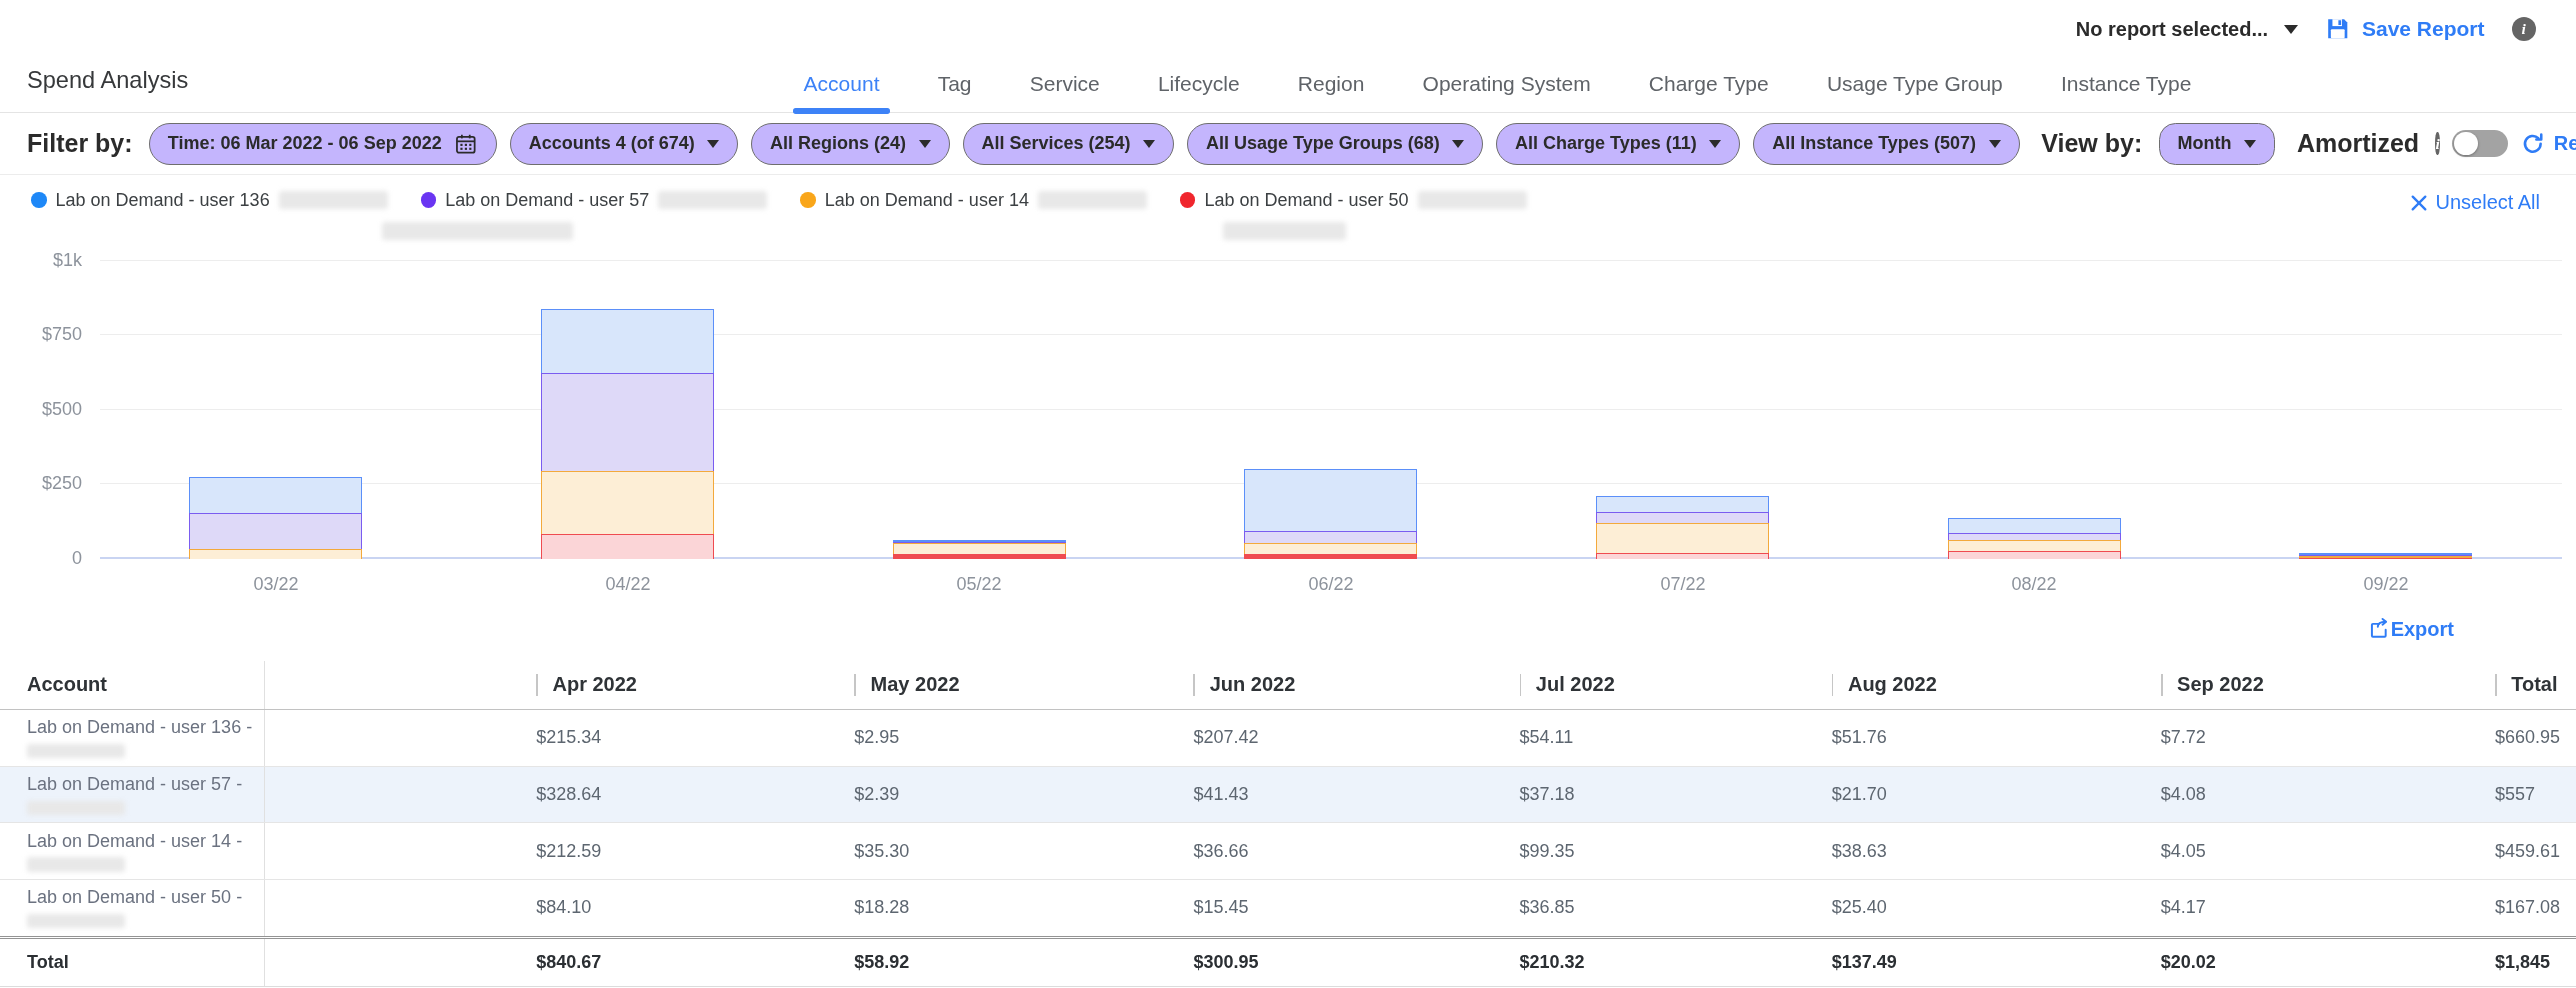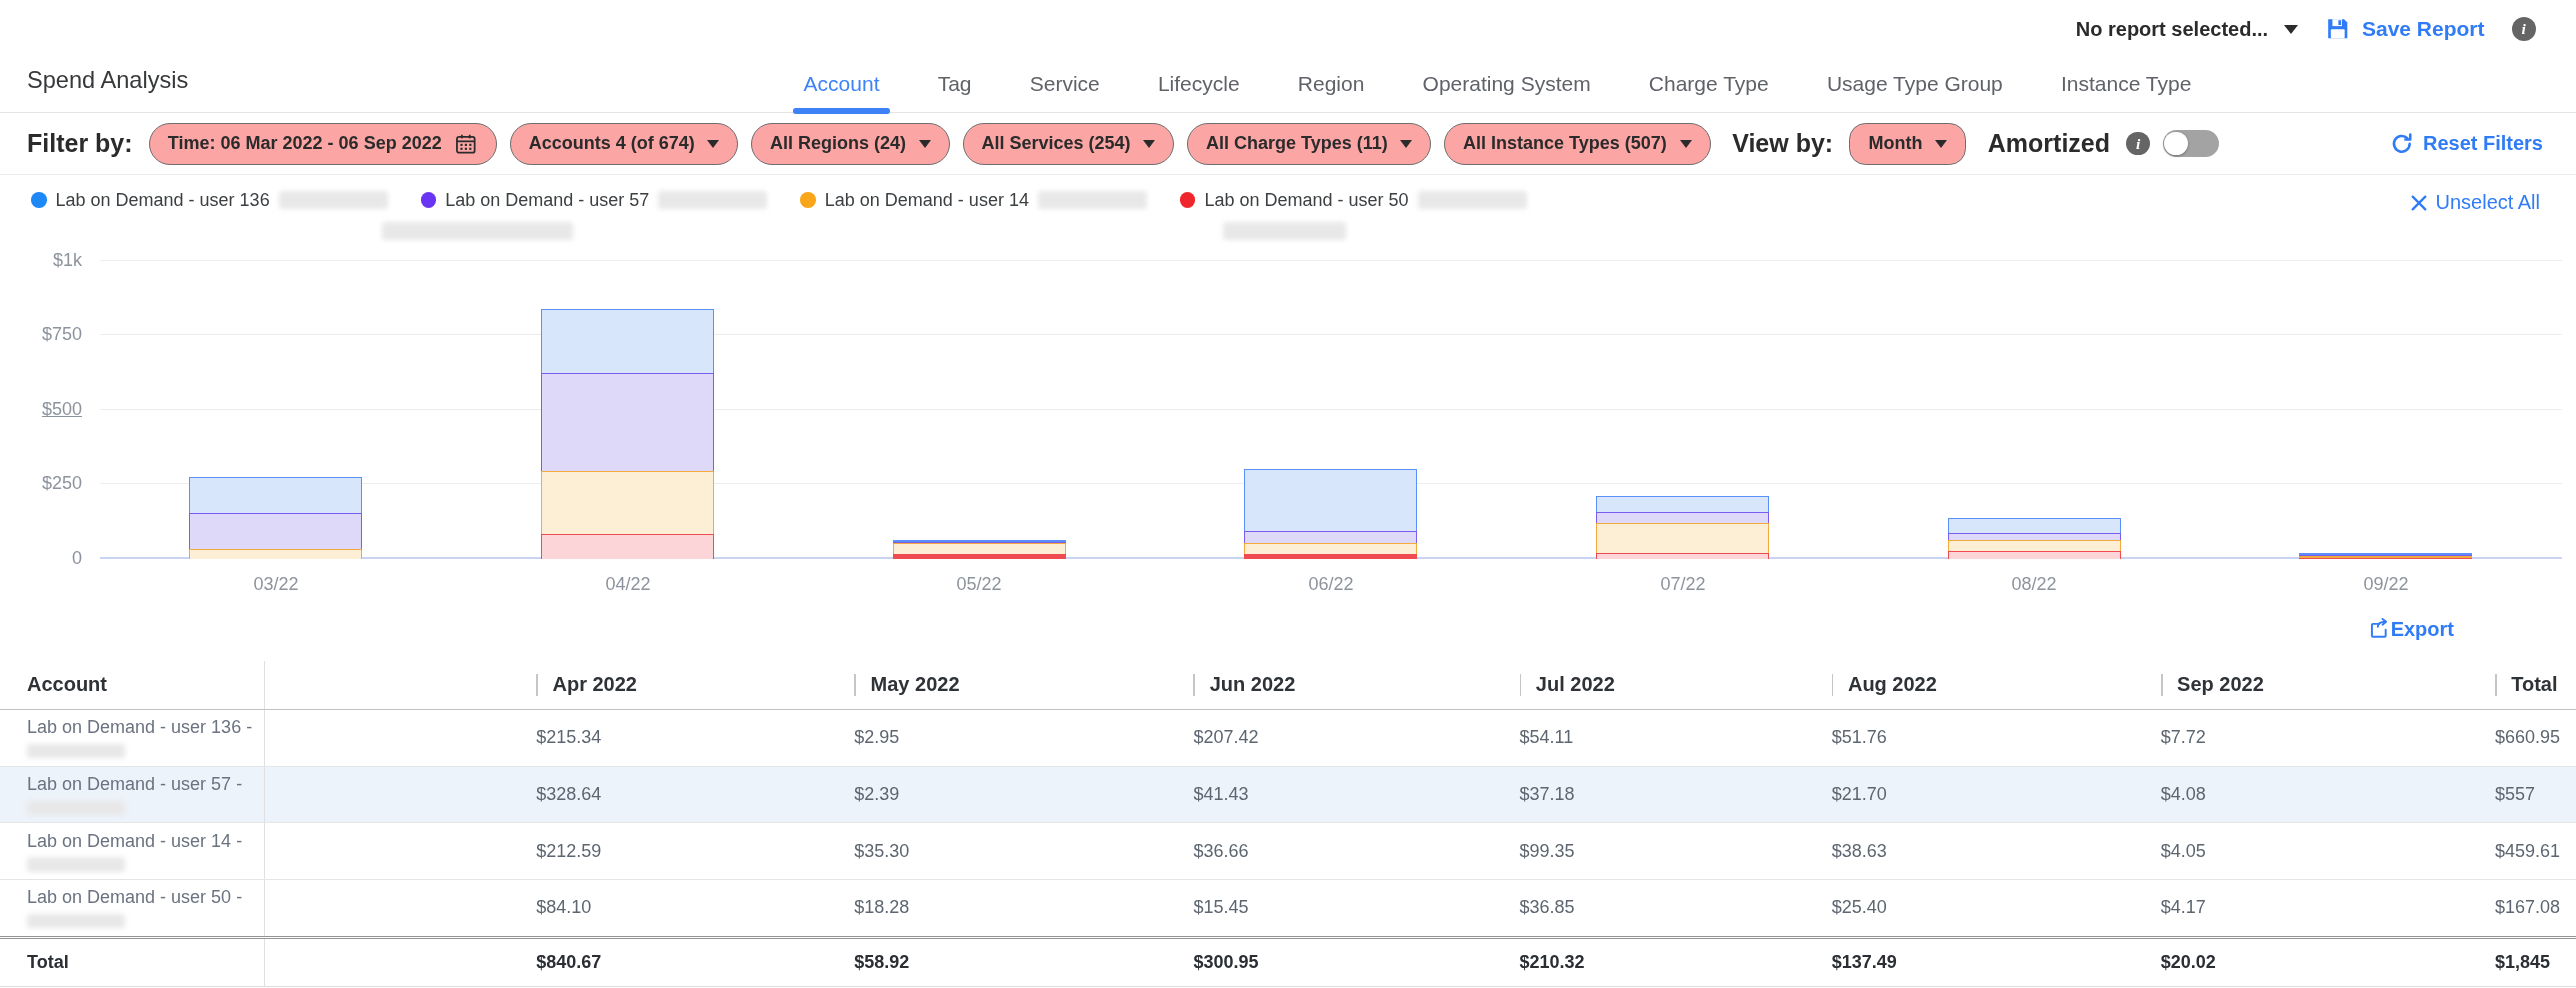--- a/index.html
+++ b/index.html
@@ -18,21 +18,21 @@
   
   .title-row { position:relative; height:64px; border-bottom:1.8px solid #e4e4e4; }
   .page-title { position:absolute; left:27px; bottom:18px; font-size:23.6px; color:#37393b; }
   .tabs { position:absolute; left:800px; bottom:-1.8px; display:flex; gap:51px; }
   .tab { position:relative; font-size:21px; color:#5f6368; padding:0 3.6px 18px 3.6px; cursor:pointer; white-space:nowrap; }
   .tab.active { color:#3d82f7; }
   .tab.active::after { content:""; position:absolute; left:-7.3px; right:-7.3px; bottom:0; height:5.5px; border-radius:2.7px; background:#3d82f7; }
   
   .filterbar { height:62px; border-bottom:1.8px solid #ececec; display:flex; align-items:center; gap:12.7px; padding:0 33px 0 27px; }
   .fb-label { font-size:25px; font-weight:bold; color:#2b2b2b; margin-right:3.6px; white-space:nowrap; }
-  .pill { display:flex; align-items:center; gap:12.7px; border:1.8px solid #6e6e6e; border-radius:22px; height:42px; padding:0 18px; font-size:18px; font-weight:bold; color:#2b2b2b; background:#fca5a5; cursor:pointer; white-space:nowrap; }
+  .pill { display:flex; align-items:center; gap:12.7px; border:1.8px solid #6e6e6e; border-radius:22px; height:42px; padding:0 18px; font-size:18px; font-weight:bold; color:#2b2b2b; background:#c4b5fd; cursor:pointer; white-space:nowrap; }
   .pill .caret { border-left-width:6.4px; border-right-width:6.4px; border-top-width:8.2px; }
   .viewby-label { margin-left:9px; }
   .toggle { width:56px; height:27px; border-radius:13.6px; background:#a3a3a3; position:relative; cursor:pointer; flex:0 0 auto; }
   .toggle .knob { position:absolute; left:1.8px; top:1.8px; width:23.6px; height:23.6px; border-radius:50%; background:#fff; box-shadow:0 0.9px 2.7px rgba(0,0,0,.35); }
   .reset { margin-left:auto; display:flex; align-items:center; gap:9px; color:#2f7cf6; font-size:20px; font-weight:bold; cursor:pointer; white-space:nowrap; }
   
   .legendbar { position:relative; height:71px; padding:14.5px 0 0 31px; }
   .legend-items { display:flex; align-items:center; gap:33px; }
   .legend-item { display:flex; align-items:center; gap:9px; font-size:18px; color:#3c4043; cursor:pointer; white-space:nowrap; }
   .dot { width:15.5px; height:15.5px; border-radius:50%; flex:0 0 auto; }
@@ -122,20 +122,24 @@
       <button class="pill">
         <span>Accounts 4 (of 674)</span>
         <span class="caret"></span>
       </button>
       <button class="pill">
         <span>All Regions (24)</span>
         <span class="caret"></span>
       </button>
       <button class="pill">
         <span>All Services (254)</span>
+        <span class="caret"></span>
+      </button>
+      <button class="pill">
+        <span>All Usage Type Groups (68)</span>
         <span class="caret"></span>
       </button>
       <button class="pill">
         <span>All Charge Types (11)</span>
         <span class="caret"></span>
       </button>
       <button class="pill">
         <span>All Instance Types (507)</span>
         <span class="caret"></span>
       </button>
@@ -193,21 +197,21 @@
   </div>
 </div>
 
 <div class="chart">
   <div class="plot" id="plot">
       <div class="gridline" style="bottom: 298px;"></div>
       <div class="ytick" style="bottom: 288px;">$1k</div>
       <div class="gridline" style="bottom: 224px;"></div>
       <div class="ytick" style="bottom: 214px;">$750</div>
       <div class="gridline" style="bottom: 149px;"></div>
-      <div class="ytick" style="bottom: 139px; text-decoration: underline;">$500</div>
+      <div class="ytick" style="bottom: 139px;">$500</div>
       <div class="gridline" style="bottom: 75px;"></div>
       <div class="ytick" style="bottom: 65px;">$250</div>
       <div class="gridline zero" style="bottom: 0px;"></div>
       <div class="ytick" style="bottom: -10px;">0</div>
       <div class="xlabel" style="left: 0px; width: 352px;">03/22</div>
       <div class="bar" style="left: 89px;">
         <div class="seg bordered" style="height: 9.8px; background: rgb(253, 238, 214); border-color: rgb(243, 169, 60);"></div>
         <div class="seg bordered" style="height: 36px; background: rgb(222, 217, 248); border-color: rgb(122, 92, 240);"></div>
         <div class="seg bordered" style="height: 36px; background: rgb(216, 230, 251); border-color: rgb(91, 143, 249);"></div>
       </div>

